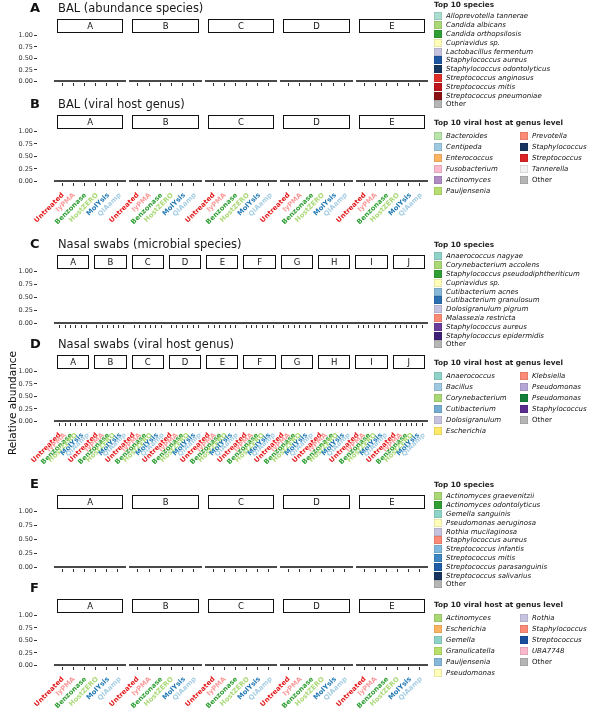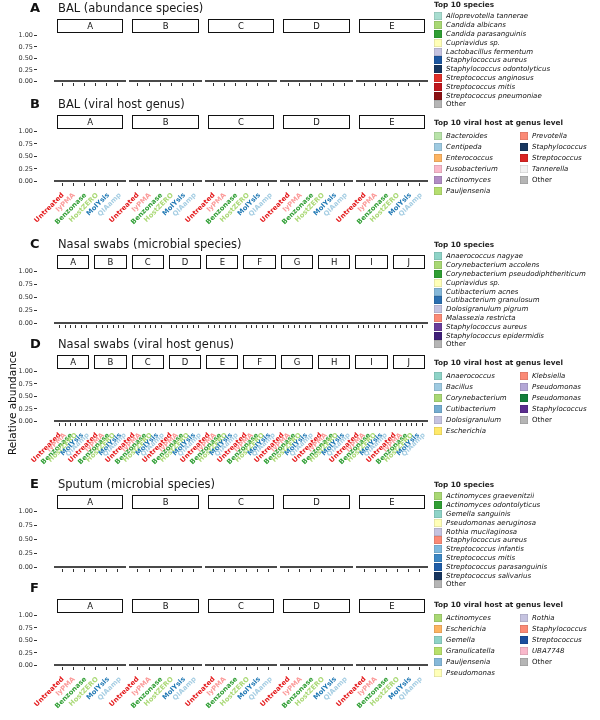--- a/index.html
+++ b/index.html
@@ -465,21 +465,21 @@
               <div class="li">
                 <span class="sw" style="background: rgb(168, 221, 208);"></span>
                 <span class="lt">Alloprevotella tannerae</span>
               </div>
               <div class="li">
                 <span class="sw" style="background: rgb(169, 216, 116);"></span>
                 <span class="lt">Candida albicans</span>
               </div>
               <div class="li">
                 <span class="sw" style="background: rgb(47, 158, 51);"></span>
-                <span class="lt">Candida parasanguinis</span>
+                <span class="lt">Candida orthopsilosis</span>
               </div>
               <div class="li">
                 <span class="sw" style="background: rgb(255, 255, 184);"></span>
                 <span class="lt">Cupriavidus sp.</span>
               </div>
               <div class="li">
                 <span class="sw" style="background: rgb(197, 195, 224);"></span>
                 <span class="lt">Lactobacillus fermentum</span>
               </div>
               <div class="li">
@@ -1750,21 +1750,21 @@
               <div class="li">
                 <span class="sw" style="background: rgb(142, 211, 199);"></span>
                 <span class="lt">Anaerococcus nagyae</span>
               </div>
               <div class="li">
                 <span class="sw" style="background: rgb(169, 216, 116);"></span>
                 <span class="lt">Corynebacterium accolens</span>
               </div>
               <div class="li">
                 <span class="sw" style="background: rgb(47, 158, 51);"></span>
-                <span class="lt">Corynebacterium pseudodiphtheriticum</span>
+                <span class="lt">Staphylococcus pseudodiphtheriticum</span>
               </div>
               <div class="li">
                 <span class="sw" style="background: rgb(255, 255, 184);"></span>
                 <span class="lt">Cupriavidus sp.</span>
               </div>
               <div class="li">
                 <span class="sw" style="background: rgb(133, 184, 217);"></span>
                 <span class="lt">Cutibacterium acnes</span>
               </div>
               <div class="li">
@@ -2690,21 +2690,20 @@
                 <span class="lt plain">Other</span>
               </div>
             </div>
           </div>
         </div>
       </div>
       <div class="panel" style="height: 104px;">
         <div class="plotcol">
           <div class="phead">
             <div class="pletter">E</div>
-            <div class="ptitle">Sputum (microbial species)</div>
           </div>
           <div class="plotrow" style="height: 79px;">
             <div class="yaxis">
               <div class="yaxisin" style="top: 16px; height: 56px;">
                 <div class="ytick" style="top: 0%;">
                   <span>1.00</span>
                   <i></i>
                 </div>
                 <div class="ytick" style="top: 25%;">
                   <span>0.75</span>

